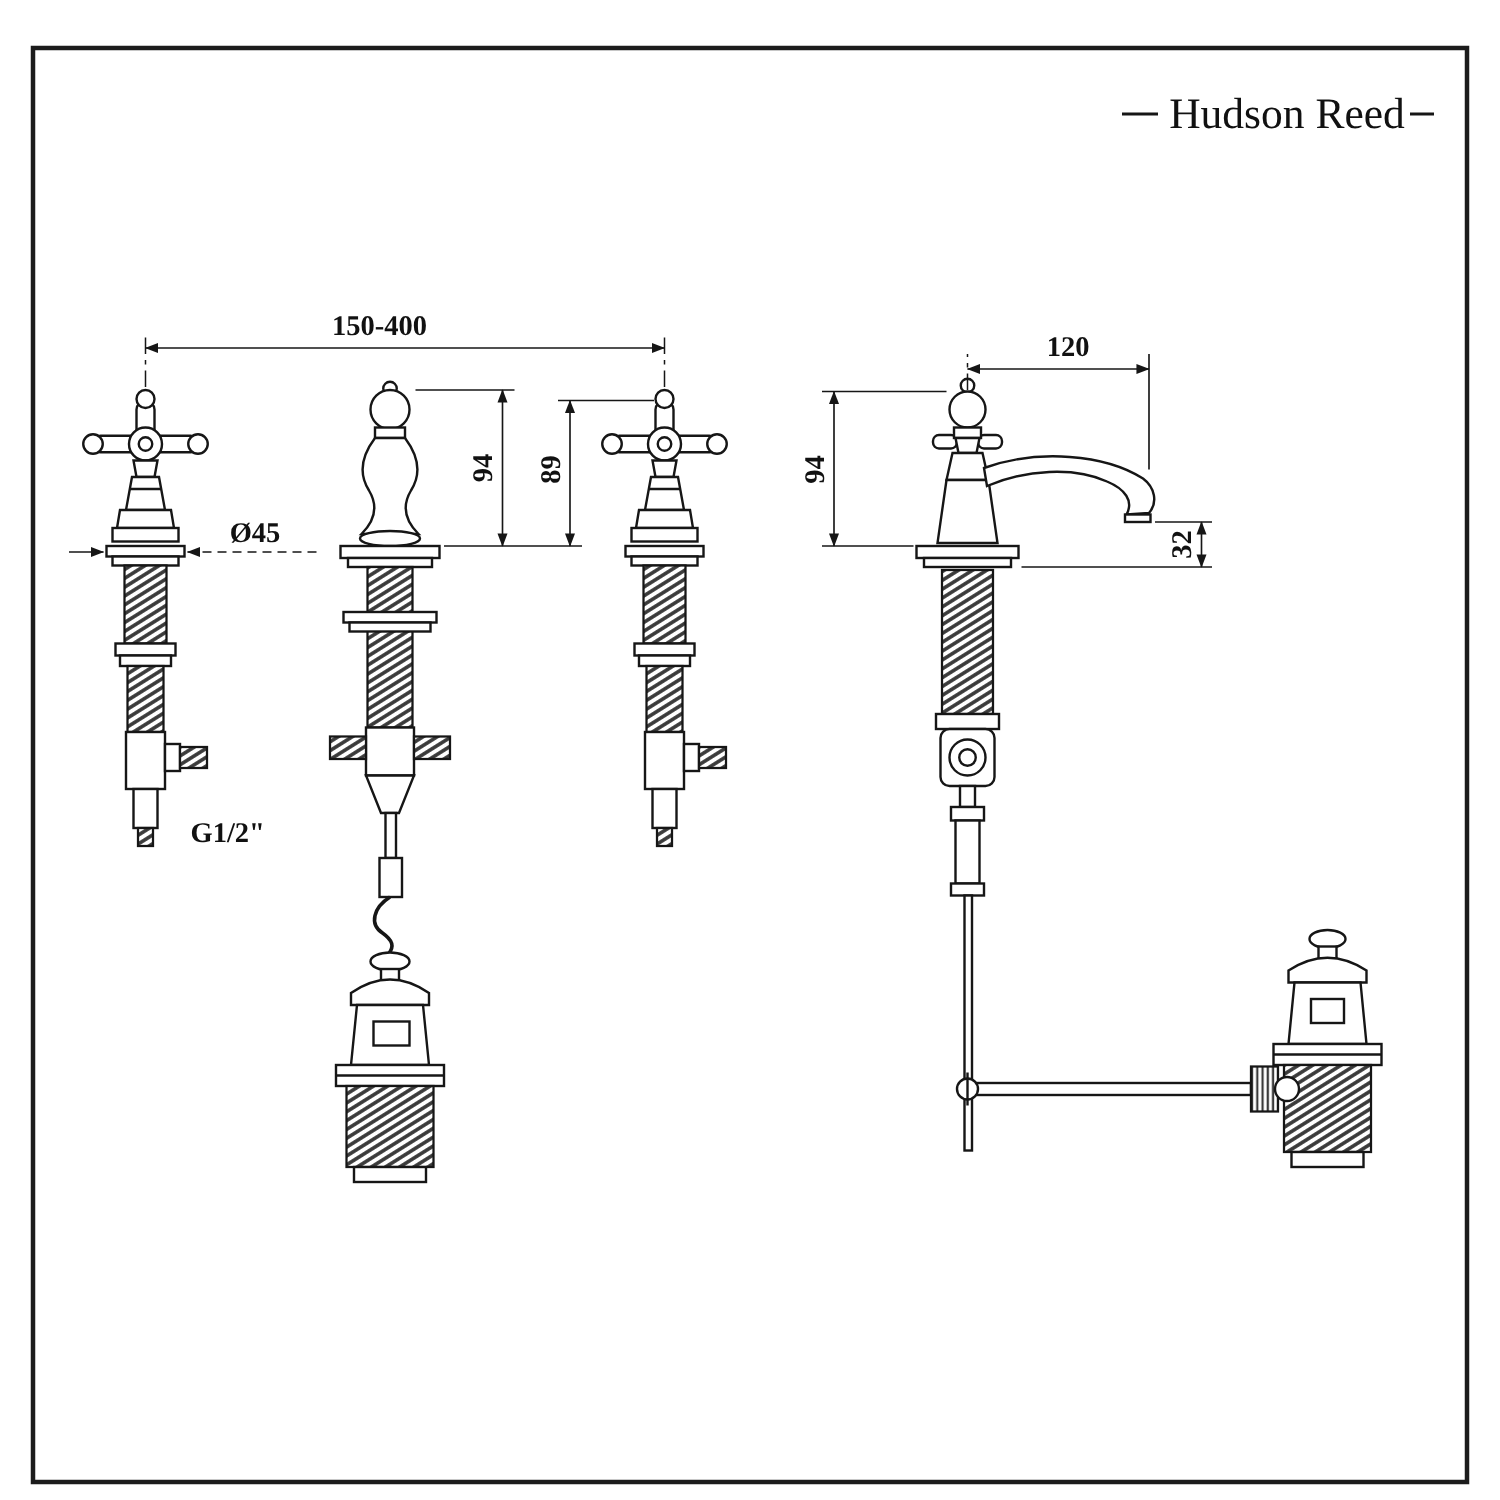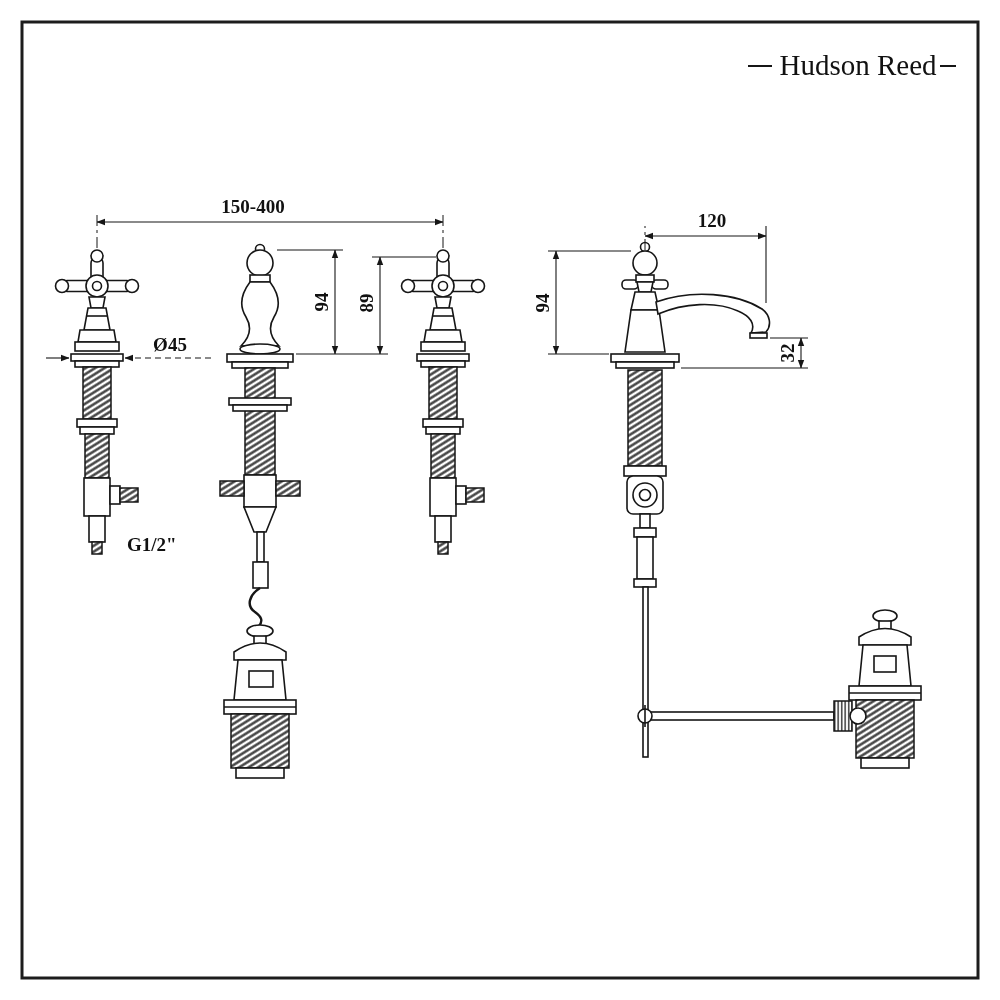--- a/index.html
+++ b/index.html
@@ -1,17 +1,17 @@
 <!DOCTYPE html>
 <html><head>
 <meta charset="utf-8">
 <style>
   html,body{margin:0;padding:0;background:#ffffff;}
   body{width:1000px;height:1000px;font-family:"Liberation Serif",serif;}
-  .stage{position:relative;width:1000px;height:775px;background:#ffffff;}
+  .stage{position:relative;width:1000px;height:775px;background:#ffffff;margin-top:10px;}
   svg{display:block;}
   .frame{fill:#ffffff;stroke:#1c1c1c;stroke-width:3;}
   .o{fill:#ffffff;stroke:#161616;stroke-width:1.6;}
   .th{fill:url(#thread);stroke:#161616;stroke-width:1.5;}
   .kn{fill:url(#knurl);stroke:#161616;stroke-width:1.5;}
   .dl{stroke:#161616;stroke-width:1.1;fill:none;}
   .cl{stroke:#161616;stroke-width:1;fill:none;stroke-dasharray:11 4 3 4;}
   .dsh{stroke:#161616;stroke-width:1.1;fill:none;stroke-dasharray:6 4;}
   .dim{font-family:"Liberation Serif",serif;font-weight:bold;font-size:19px;fill:#111111;text-anchor:middle;stroke:none;}
   .left{text-anchor:start;}

